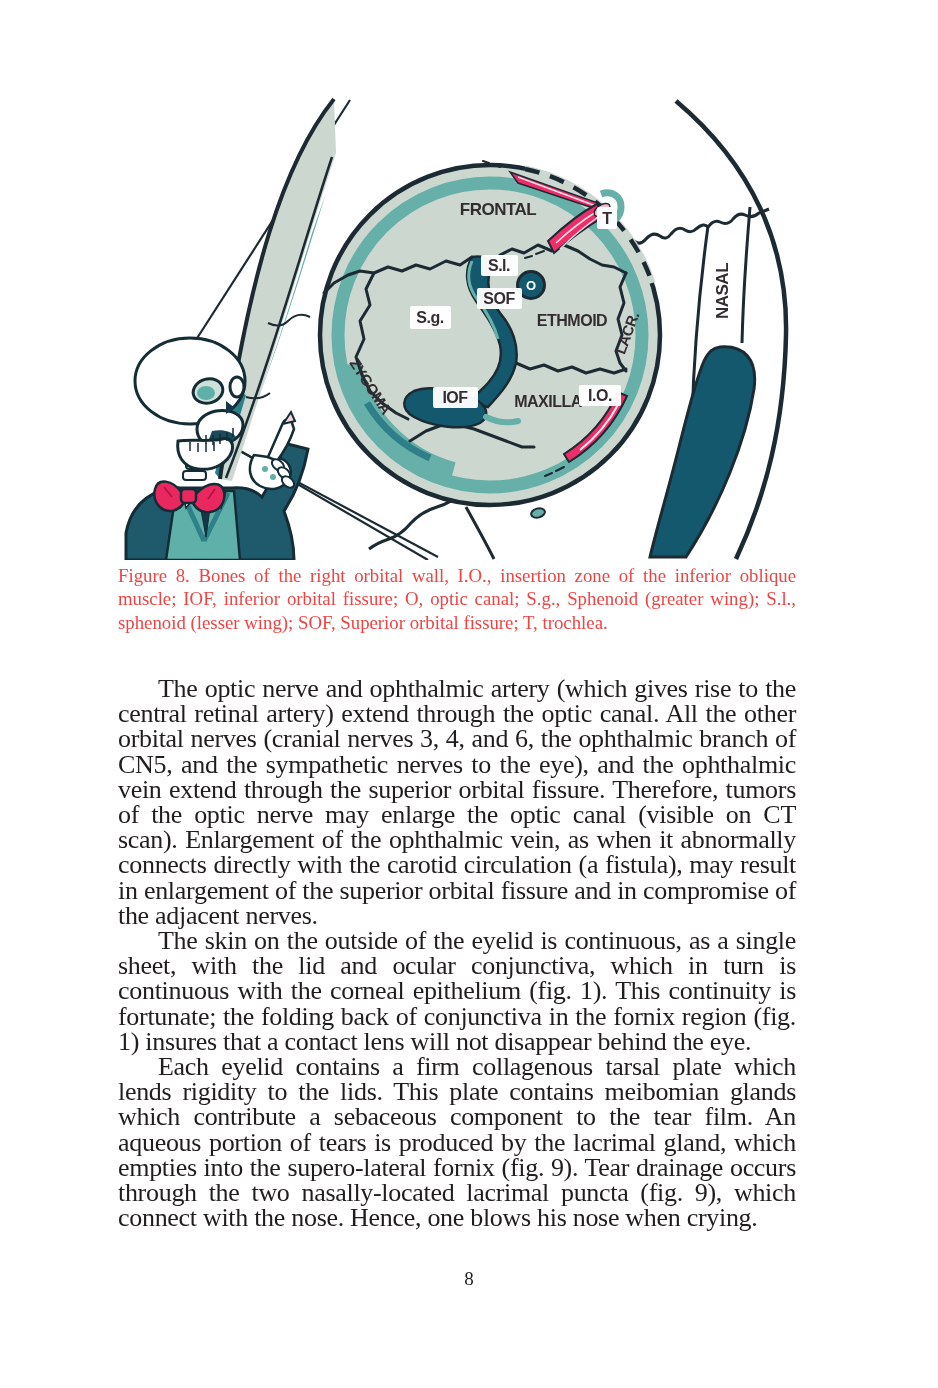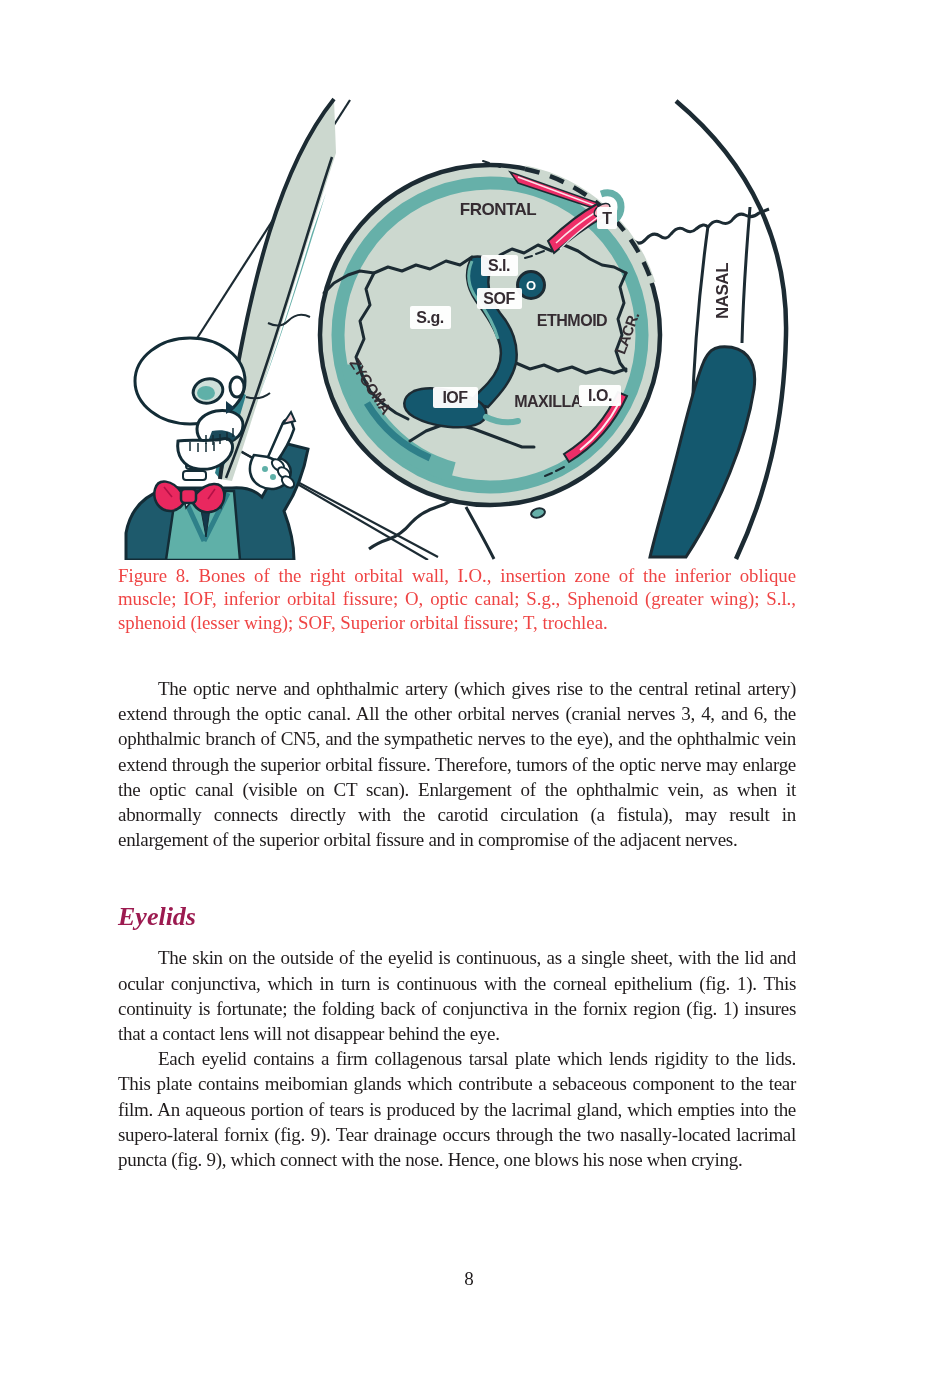--- a/index.html
+++ b/index.html
@@ -2,21 +2,21 @@
 <html><head>
 <meta charset="utf-8">
 <style>
   html,body{margin:0;padding:0;background:#e8e8e8;}
   .page{position:relative;width:938px;height:1388px;background:#ffffff;margin:0 auto;
         font-family:"Liberation Serif", serif;color:#1f1b1c;overflow:hidden;}
   .figure-wrap{position:absolute;left:120px;top:95px;width:680px;height:465px;}
   .caption{position:absolute;left:118px;top:564px;width:678px;
            font-size:18.8px;line-height:23.4px;text-align:justify;color:#ef4444;}
   .textcol{position:absolute;left:118px;top:676px;width:678px;}
-  .textcol p{margin:0;font-size:19px;line-height:25.2px;text-align:justify;
+  .textcol p{margin:0;font-size:26px;line-height:25.2px;text-align:justify;
              text-indent:40px;letter-spacing:-0.3px;color:#211d1e;}
   h2.section{margin:50px 0 13px 0;font-family:"Liberation Serif",serif;
              font-style:italic;font-weight:bold;font-size:26px;color:#9c1b50;}
   .pagenum{position:absolute;left:0;top:1268px;width:100%;text-align:center;
            font-size:19px;color:#211d1e;}
   svg text.lbl{font-family:"Liberation Sans",sans-serif;font-weight:bold;
                fill:#352c32;letter-spacing:-0.5px;}
   svg .chip{fill:#ffffff;opacity:0.96;}
 </style>
 </head>
@@ -180,19 +180,18 @@
         <path d="M 44,392 L 52,402 M 95,394 L 88,404" stroke="#b31046" stroke-width="1.6"></path>
       </g>
     </g>
   </svg>
   </div>
 
   <div class="caption">Figure 8. Bones of the right orbital wall, I.O., insertion zone of the inferior oblique muscle; IOF, inferior orbital fissure; O, optic canal; S.g., Sphenoid (greater wing); S.l., sphenoid (lesser wing); SOF, Superior orbital fissure; T, trochlea.</div>
 
   <div class="textcol">
     <p>The optic nerve and ophthalmic artery (which gives rise to the central retinal artery) extend through the optic canal. All the other orbital nerves (cranial nerves 3, 4, and 6, the ophthalmic branch of CN5, and the sympathetic nerves to the eye), and the ophthalmic vein extend through the superior orbital fissure. Therefore, tumors of the optic nerve may enlarge the optic canal (visible on CT scan). Enlargement of the ophthalmic vein, as when it abnormally connects directly with the carotid circulation (a fistula), may result in enlargement of the superior orbital fissure and in compromise of the adjacent nerves.</p>
-    <h2 class="section">Eyelids</h2>
     <p>The skin on the outside of the eyelid is continuous, as a single sheet, with the lid and ocular conjunctiva, which in turn is continuous with the corneal epithelium (fig. 1). This continuity is fortunate; the folding back of conjunctiva in the fornix region (fig. 1) insures that a contact lens will not disappear behind the eye.</p>
     <p>Each eyelid contains a firm collagenous tarsal plate which lends rigidity to the lids. This plate contains meibomian glands which contribute a sebaceous component to the tear film. An aqueous portion of tears is produced by the lacrimal gland, which empties into the supero-lateral fornix (fig. 9). Tear drainage occurs through the two nasally-located lacrimal puncta (fig. 9), which connect with the nose. Hence, one blows his nose when crying.</p>
   </div>
 
   <div class="pagenum">8</div>
 </div>
 
 </body></html>

